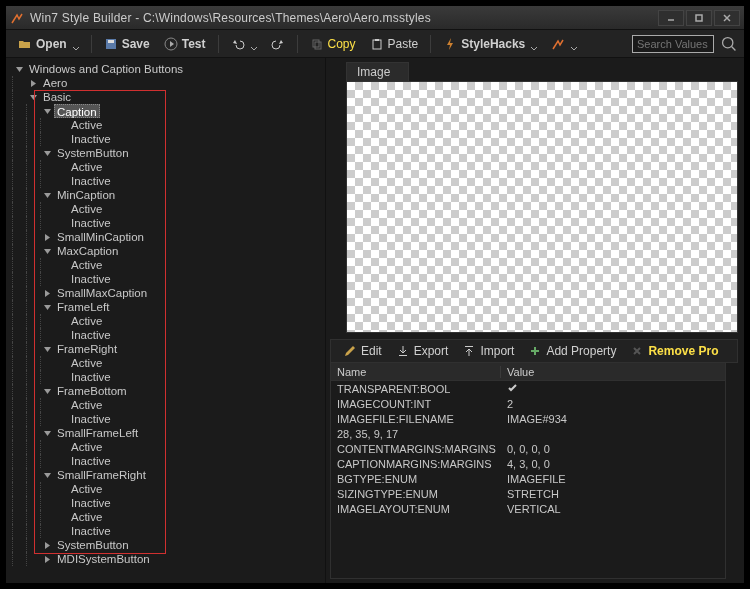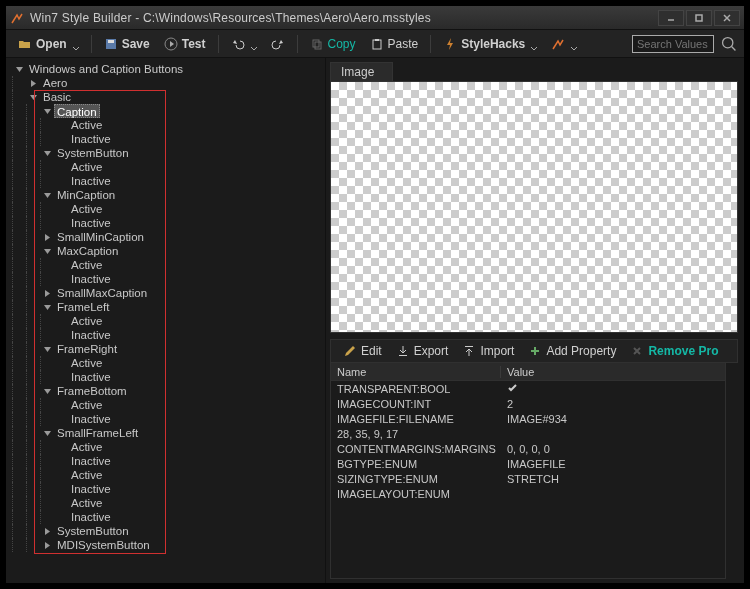--- a/index.html
+++ b/index.html
@@ -13,21 +13,21 @@
 .titlebar .title { flex: 1; letter-spacing: .2px;}
 .titlebar .winbtn { width: 26px; height: 16px; margin-left: 2px; background:#2f2f2f; border:1px solid #444; display:flex; align-items:center; justify-content:center; }
 .titlebar .winbtn svg { width:10px; height:10px; stroke:#aaa; stroke-width:1.5; fill:none; }
 
 
 .toolbar { height: 28px; background: #232323; display: flex; align-items: center; padding: 0 6px; gap: 2px; border-bottom:1px solid #111; }
 .tbtn { display:flex; align-items:center; gap:4px; padding: 2px 6px; color:#d0d0d0; font-size:12px; height:22px; border-radius:2px;}
 .tbtn .ic { width:14px; height:14px; display:flex; align-items:center; justify-content:center;}
 .tbtn .ic svg { width:14px;height:14px; }
 .tbtn.bold { font-weight:600; }
-.tbtn.dim { color:#14b8a6; }
+.tbtn.dim { color:#fde047; }
 .sep { width:1px; height:18px; background:#3c3c3c; margin:0 4px; }
 .dd { width:6px; height:6px; margin-left:2px;}
 .dd svg { width:6px;height:6px;}
 .spacer { flex:1; }
 .searchbox { width: 82px; height: 18px; border:1px solid #aaa; background:#1a1a1a; color:#bbb; font-size:11px; padding:0 4px; }
 .searchgo { width:18px; height:18px; margin-left:4px; display:flex; align-items:center; justify-content:center; }
 
 
 .body { flex:1; display:flex; min-height:0; }
 .treepane { width: 320px; background:#1b1b1b; overflow:hidden; border-right:1px solid #111; position:relative; }
@@ -38,21 +38,21 @@
 .trow { display:flex; height:14px; white-space:nowrap; }
 .tw { width:14px; height:14px; display:flex; align-items:center; justify-content:center; flex:none;}
 .tw svg { width:9px; height:9px; fill:#9a9a9a; }
 .tlabel { padding:0 3px; }
 .tlabel.sel { background:#555; color:#fff; border:1px dotted #888; padding:0 2px;}
 .indent { display:inline-block; flex:none;}
 .guide { border-left:1px dotted #444; }
 .redbox { position:absolute; border:1px solid #d03030; pointer-events:none; }
 
 
-.imgpanel { margin:4px 6px 0 4px; }
+.imgpanel { margin:4px 6px 0 20px; }
 .imgtab { display:inline-block; background:#2b2b2b; color:#ccc; font-size:12px; padding:2px 18px 2px 10px; border:1px solid #333; border-bottom:none; }
 .imgview { height:252px; border:1px solid #333; background-color:#fff;
   background-image:
    linear-gradient(45deg,#ccc 25%,transparent 25%),
    linear-gradient(-45deg,#ccc 25%,transparent 25%),
    linear-gradient(45deg,transparent 75%,#ccc 75%),
    linear-gradient(-45deg,transparent 75%,#ccc 75%);
   background-size:16px 16px;
   background-position:0 0,0 8px,8px -8px,-8px 0;
 }
@@ -444,20 +444,30 @@
           <div class="trow">
             <span class="indent guide" style="width:14px;height:14px"></span>
             <span class="indent guide" style="width:14px;height:14px"></span>
             <span class="indent guide" style="width:14px;height:14px"></span>
             <span class="tw"></span>
             <span class="tlabel">Inactive</span>
           </div>
           <div class="trow">
             <span class="indent guide" style="width:14px;height:14px"></span>
             <span class="indent guide" style="width:14px;height:14px"></span>
+            <span class="tw">
+              <svg viewBox="0 0 9 9">
+                <path d="M1 2l7 0-3.5 5z"></path>
+              </svg>
+            </span>
+            <span class="tlabel">SmallFrameRight</span>
+          </div>
+          <div class="trow">
+            <span class="indent guide" style="width:14px;height:14px"></span>
+            <span class="indent guide" style="width:14px;height:14px"></span>
             <span class="indent guide" style="width:14px;height:14px"></span>
             <span class="tw"></span>
             <span class="tlabel">Active</span>
           </div>
           <div class="trow">
             <span class="indent guide" style="width:14px;height:14px"></span>
             <span class="indent guide" style="width:14px;height:14px"></span>
             <span class="indent guide" style="width:14px;height:14px"></span>
             <span class="tw"></span>
             <span class="tlabel">Inactive</span>
@@ -572,28 +582,33 @@
               <div class="col2"><span>IMAGE#934</span></div>
             </div>
             <div class="prow">
               <div class="col2"><span>28, 35, 9, 17</span></div>
             </div>
             <div class="prow">
               <div class="col1">CONTENTMARGINS:MARGINS</div>
               <div class="col2"><span>0, 0, 0, 0</span></div>
             </div>
             <div class="prow">
+              <div class="col1">CAPTIONMARGINS:MARGINS</div>
+              <div class="col2"><span>4, 3, 0, 0</span></div>
+            </div>
+            <div class="prow">
               <div class="col1">BGTYPE:ENUM</div>
               <div class="col2"><span>IMAGEFILE</span></div>
             </div>
             <div class="prow">
               <div class="col1">SIZINGTYPE:ENUM</div>
               <div class="col2"><span>STRETCH</span></div>
             </div>
             <div class="prow">
               <div class="col1">IMAGELAYOUT:ENUM</div>
+              <div class="col2"><span>VERTICAL</span></div>
             </div>
           </div>
       </div>
     </div>
 
   </div>
 </div>
 
 </body></html>

